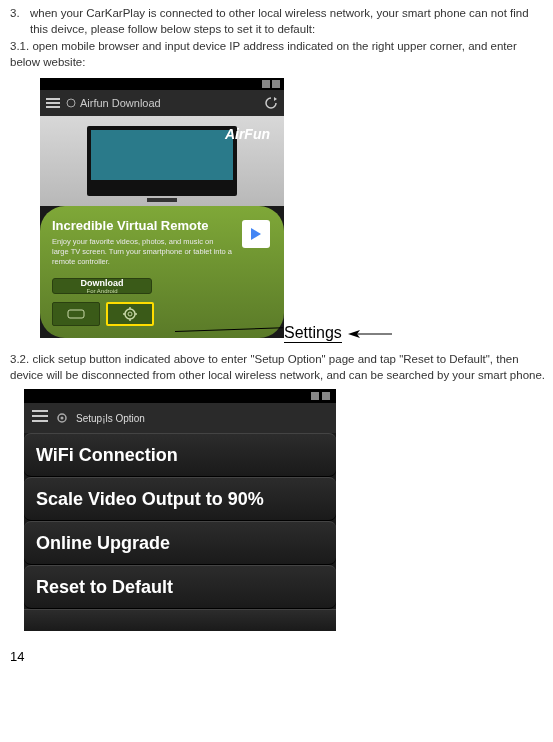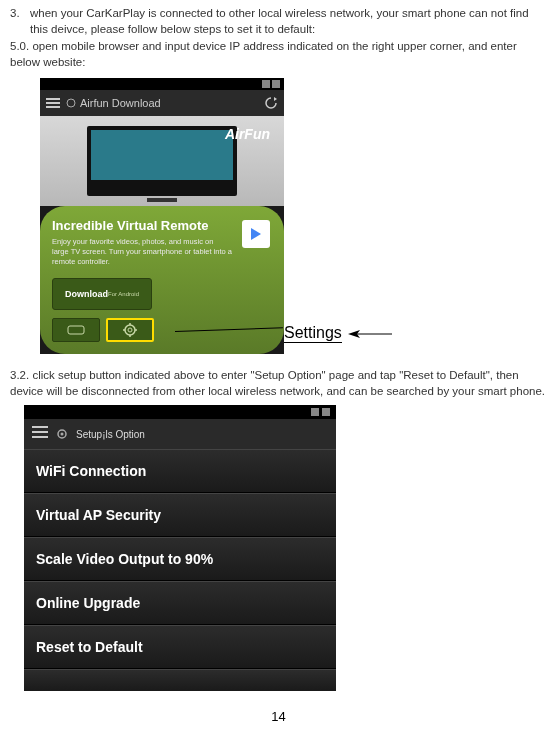--- a/index.html
+++ b/index.html
@@ -25,52 +25,52 @@
     .monitor-screen { position: absolute; top: 4px; left: 4px; right: 4px; bottom: 16px; background: #2a7a8a; }
     .monitor-stand { position: absolute; bottom: -6px; left: 50%; transform: translateX(-50%); width: 30px; height: 4px; background: #333; }
     .airfun-logo { position: absolute; top: 10px; right: 14px; color: #fff; font-size: 14px; font-style: italic; font-weight: bold; }
     
     .green-panel { background: linear-gradient(180deg, #7fa838 0%, #5a7a28 100%); padding: 12px; position: relative; border-radius: 25px; }
     .headline { color: #fff; font-size: 13px; font-weight: bold; margin-bottom: 4px; }
     .subtext { color: #e8e8e8; font-size: 7.5px; line-height: 1.3; width: 180px; }
     .playstore-icon { position: absolute; right: 14px; top: 14px; width: 28px; height: 28px; background: #fff; border-radius: 3px; display: flex; align-items: center; justify-content: center; }
     .play-triangle { width: 0; height: 0; border-left: 10px solid #4285f4; border-top: 6px solid transparent; border-bottom: 6px solid transparent; }
     
-    .download-btn { margin-top: 12px; width: 100px; height: 32px; background: #3a5a18; border: 1px solid #2a4010; border-radius: 3px; display: flex; flex-direction: row; align-items: center; justify-content: center; }
+    .download-btn { margin-top: 12px; width: 100px; height: 16px; background: #3a5a18; border: 1px solid #2a4010; border-radius: 3px; display: flex; flex-direction: column; align-items: center; justify-content: center; }
     .download-label { color: #fff; font-size: 9px; font-weight: bold; }
     .download-sub { color: #c8d8a8; font-size: 6px; }
     
     .bottom-row { display: flex; gap: 6px; margin-top: 8px; }
     .bottom-tile { width: 48px; height: 24px; background: #3a5a18; border: 1px solid #2a4010; border-radius: 2px; display: flex; align-items: center; justify-content: center; }
     .gear-tile { border: 2px solid #ffdd00; }
 
     .settings-callout { position: absolute; left: 260px; top: 246px; display: flex; align-items: center; }
     .settings-label { font-size: 16px; color: #000; border-bottom: 1px solid #000; }
 
     .instruction-32 { font-size: 11.5px; color: #333; line-height: 1.35; margin: 14px 0 4px 0; }
 
     .phone-screen-2 { width: 312px; background: #1a1a1a; margin-left: 14px; margin-top: 6px; }
     .setup-bar { height: 30px; background: #2a2a2a; display: flex; align-items: center; padding: 0 8px; gap: 8px; }
     .setup-title { color: #ddd; font-size: 10px; }
-    .setup-option { height: 44px; display: flex; align-items: center; padding-left: 12px; color: #fff; font-weight: bold; font-size: 14px; background: linear-gradient(180deg, #2c2c2c 0%, #1a1a1a 100%); border-top: 1px solid #444; border-bottom: 1px solid #000; }
+    .setup-option { height: 44px; display: flex; align-items: center; padding-left: 12px; color: #fff; font-weight: bold; font-size: 18px; background: linear-gradient(180deg, #2c2c2c 0%, #1a1a1a 100%); border-top: 1px solid #444; border-bottom: 1px solid #000; border-radius: 7px; }
     .setup-option-cut { height: 22px; overflow: hidden; display: flex; align-items: flex-start; padding-left: 12px; padding-top: 4px; color: #fff; font-weight: bold; font-size: 14px; background: linear-gradient(180deg, #2c2c2c 0%, #1a1a1a 100%); border-top: 1px solid #444; }
     .status-bar-2 { height: 14px; background: #000; display: flex; justify-content: flex-end; align-items: center; padding-right: 6px; gap: 3px; }
 
-    .page-num { text-align: center; font-size: 13px; margin-top: 18px; }
+    .page-num { font-size: 13px; margin-top: 18px; }
 
     .callout-line { position: absolute; left: 151px; top: 253px; width: 108px; height: 1px; background: #000; transform-origin: left center; transform: rotate(-2deg); }
   </style>
 </head>
 <body>
 
 <div class="instruction instruction-3">
   <span class="num">3.</span>
   <span class="text">when your CarKarPlay is connected to other local wireless network, your smart phone can not find this deivce, please follow below steps to set it to default:</span>
 </div>
-<div class="instruction instruction-31">5.0. open mobile browser and input device IP address indicated on the right upper corner, and enter below website:</div>
+<div class="instruction instruction-31">3.1. open mobile browser and input device IP address indicated on the right upper corner, and enter below website:</div>
 
 <div class="screenshot-wrap">
   <div class="phone-screen">
     <div class="status-bar">
       <div class="status-icon"></div>
       <div class="status-icon"></div>
     </div>
     <div class="browser-bar">
       <span class="menu-icon">
         <svg width="14" height="12">
@@ -154,20 +154,19 @@
           <line x1="0" y1="12" x2="16" y2="12" stroke="#ccc" stroke-width="2"></line>
         </svg>
     </span>
     <svg width="12" height="12">
         <circle cx="6" cy="6" r="4" fill="none" stroke="#aaa" stroke-width="1.5"></circle>
         <circle cx="6" cy="6" r="1.5" fill="#aaa"></circle>
       </svg>
     <span class="setup-title">Setup¡ls Option</span>
   </div>
   <div class="setup-option">WiFi Connection</div>
-  <div class="setup-option">Virtual AP Security</div>
   <div class="setup-option">Scale Video Output to 90%</div>
   <div class="setup-option">Online Upgrade</div>
   <div class="setup-option">Reset to Default</div>
   <div class="setup-option-cut"></div>
 </div>
 
 <div class="page-num">14</div>
 
 </body></html>

